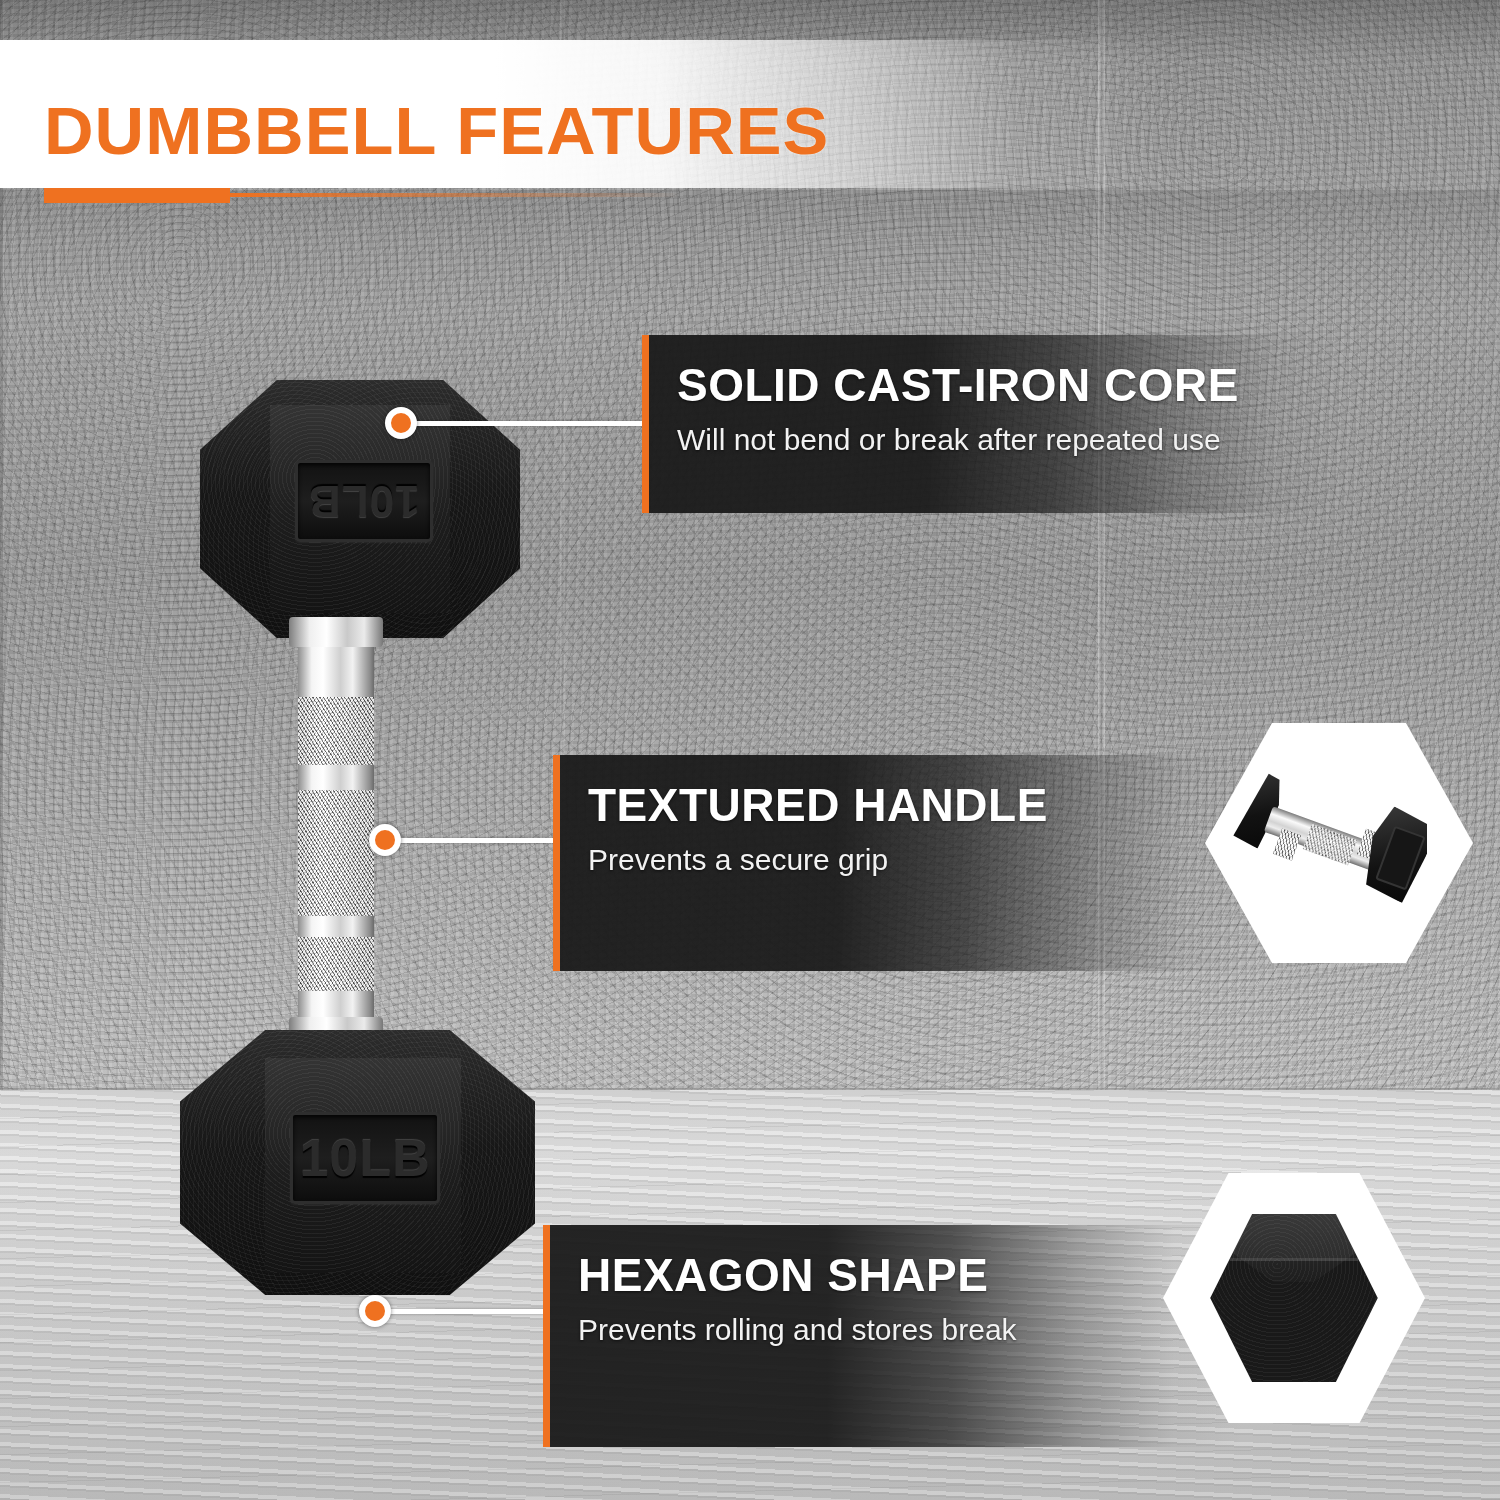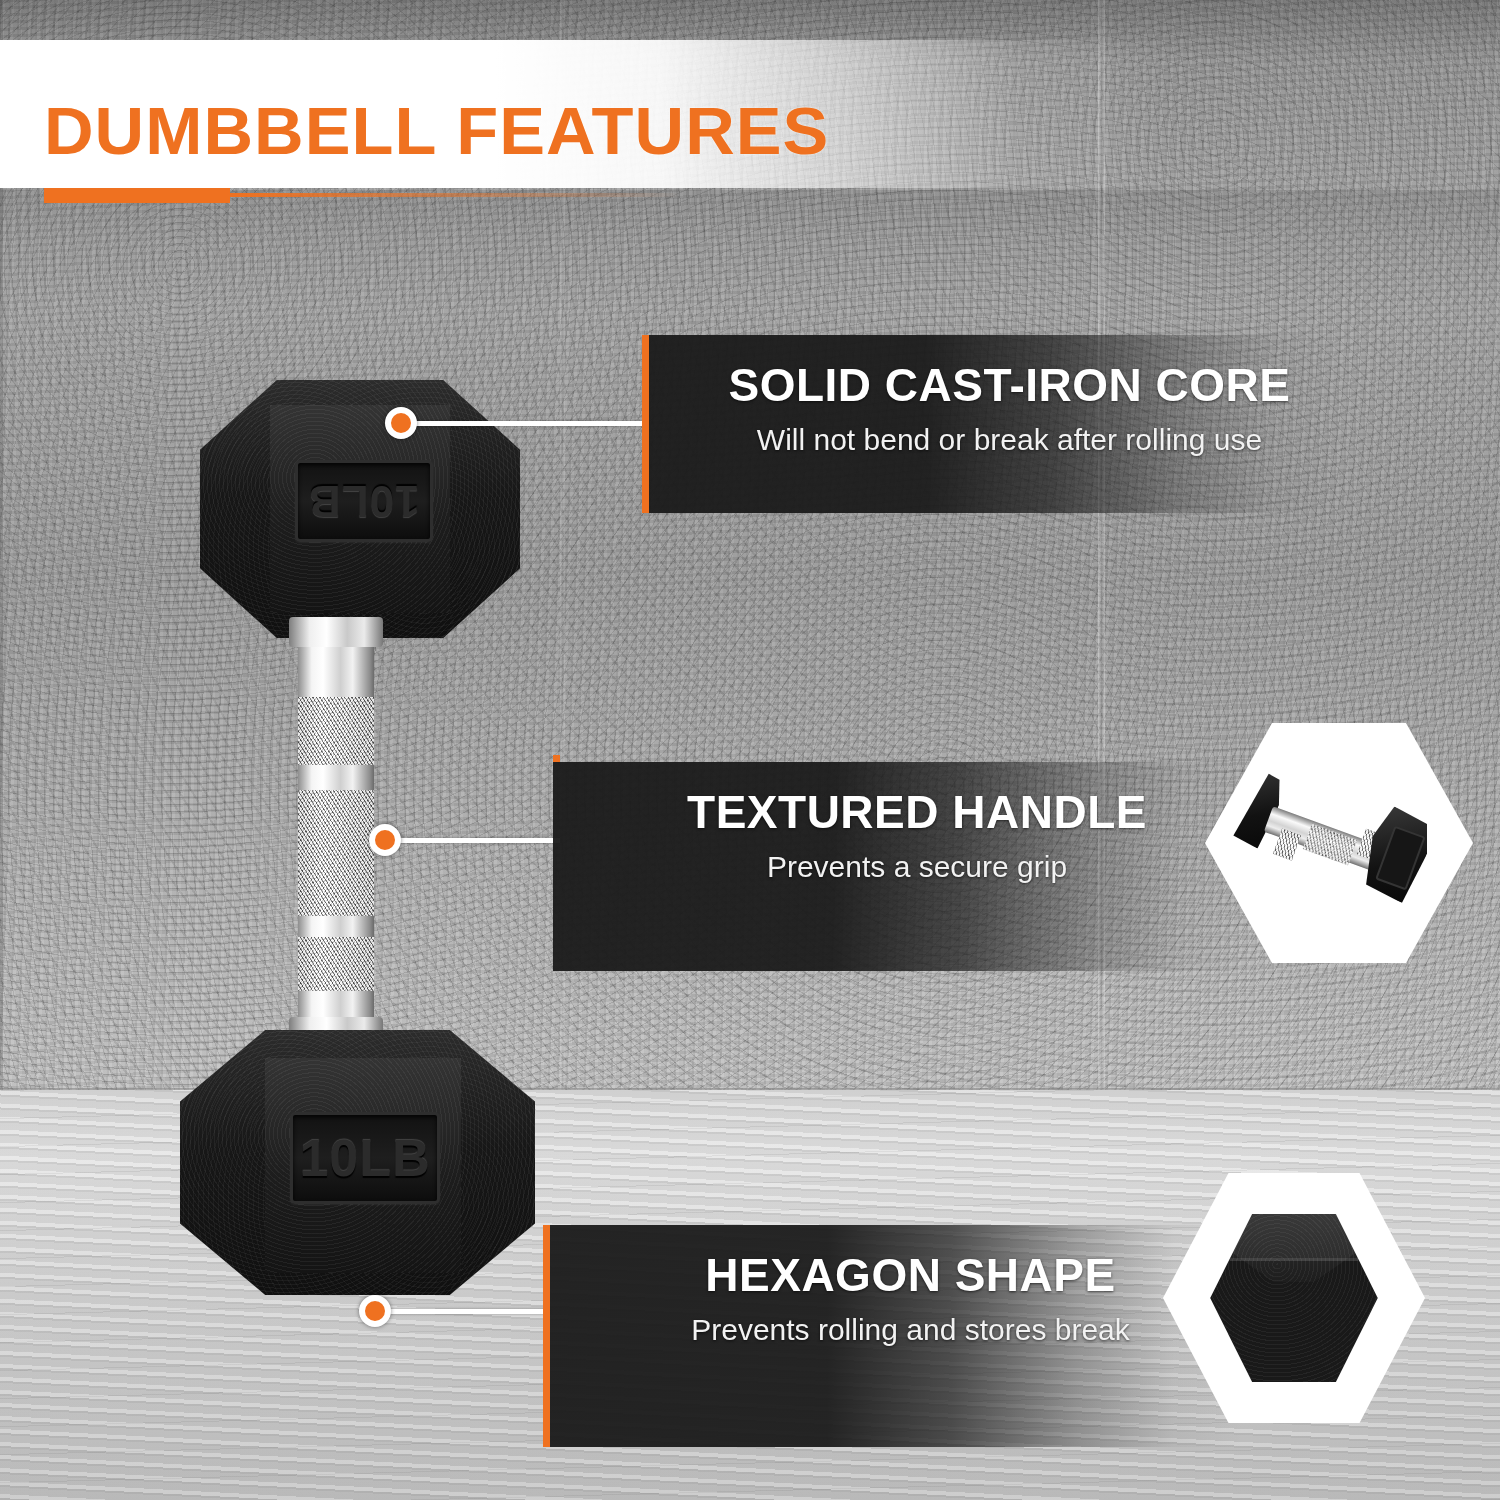--- a/index.html
+++ b/index.html
@@ -107,38 +107,38 @@
   }
   .knurl {
     position:absolute; left:0; width:76px;
     background:
       repeating-linear-gradient(58deg, rgba(40,40,40,.55) 0 1px, rgba(255,255,255,.55) 1px 3px),
       repeating-linear-gradient(-58deg, rgba(40,40,40,.45) 0 1px, rgba(255,255,255,.5) 1px 3px),
       linear-gradient(90deg,#9a9a9a,#fdfdfd 30%,#d8d8d8 60%,#8f8f8f);
   }
 
   
-  .callout { position:absolute; display:flex; align-items:stretch;text-align:center; }
+  .callout { position:absolute; display:flex; align-items:stretch; }
   .callout .bar { width:7px; flex:0 0 7px; background:#ef7120; }
   .callout .body {
     flex:1; padding:26px 0 24px 28px;
     background:linear-gradient(90deg, rgba(26,26,26,.95) 0%, rgba(26,26,26,.94) 40%, rgba(30,30,30,.72) 58%, rgba(40,40,40,.32) 76%, rgba(50,50,50,.06) 90%, rgba(60,60,60,0) 100%);
   }
   .callout h2 {
     font-size:46px; font-weight:700; letter-spacing:.5px; color:#fff;
     line-height:1.08; white-space:nowrap;
     text-shadow:0 1px 3px rgba(0,0,0,.65);
   }
   .callout p {
     margin-top:12px; font-size:30px; font-weight:400; color:#f2f2f2;
     white-space:nowrap; text-shadow:0 1px 3px rgba(0,0,0,.65);
   }
 
   .c1 { left:642px; top:335px; width:700px; height:178px; }
-  .c2 { left:553px; top:755px; width:700px; height:216px;flex-direction:column; }
+  .c2 { left:553px; top:755px; width:700px; height:216px; }
   .c3 { left:543px; top:1225px; width:700px; height:222px; }
 
   
   .conn { position:absolute; height:5px; background:#fff; box-shadow:0 0 3px rgba(0,0,0,.35); }
   .dot {
     position:absolute; width:32px; height:32px; border-radius:50%;
     background:#ef7120; border:6px solid #fff; box-shadow:0 0 4px rgba(0,0,0,.45);
   }
 
   
@@ -248,21 +248,21 @@
 <div class="conn" style="left:388px;top:838px;width:172px;"></div>
 <div class="dot" style="left:369px;top:824px;"></div>
 
 <div class="conn" style="left:378px;top:1309px;width:172px;"></div>
 <div class="dot" style="left:359px;top:1295px;"></div>
 
 <div class="callout c1">
   <div class="bar"></div>
   <div class="body">
     <h2>SOLID CAST-IRON CORE</h2>
-    <p>Will not bend or break after rolling use</p>
+    <p>Will not bend or break after repeated use</p>
   </div>
 </div>
 
 <div class="callout c2">
   <div class="bar"></div>
   <div class="body">
     <h2>TEXTURED HANDLE</h2>
     <p>Prevents a secure grip</p>
   </div>
 </div>

